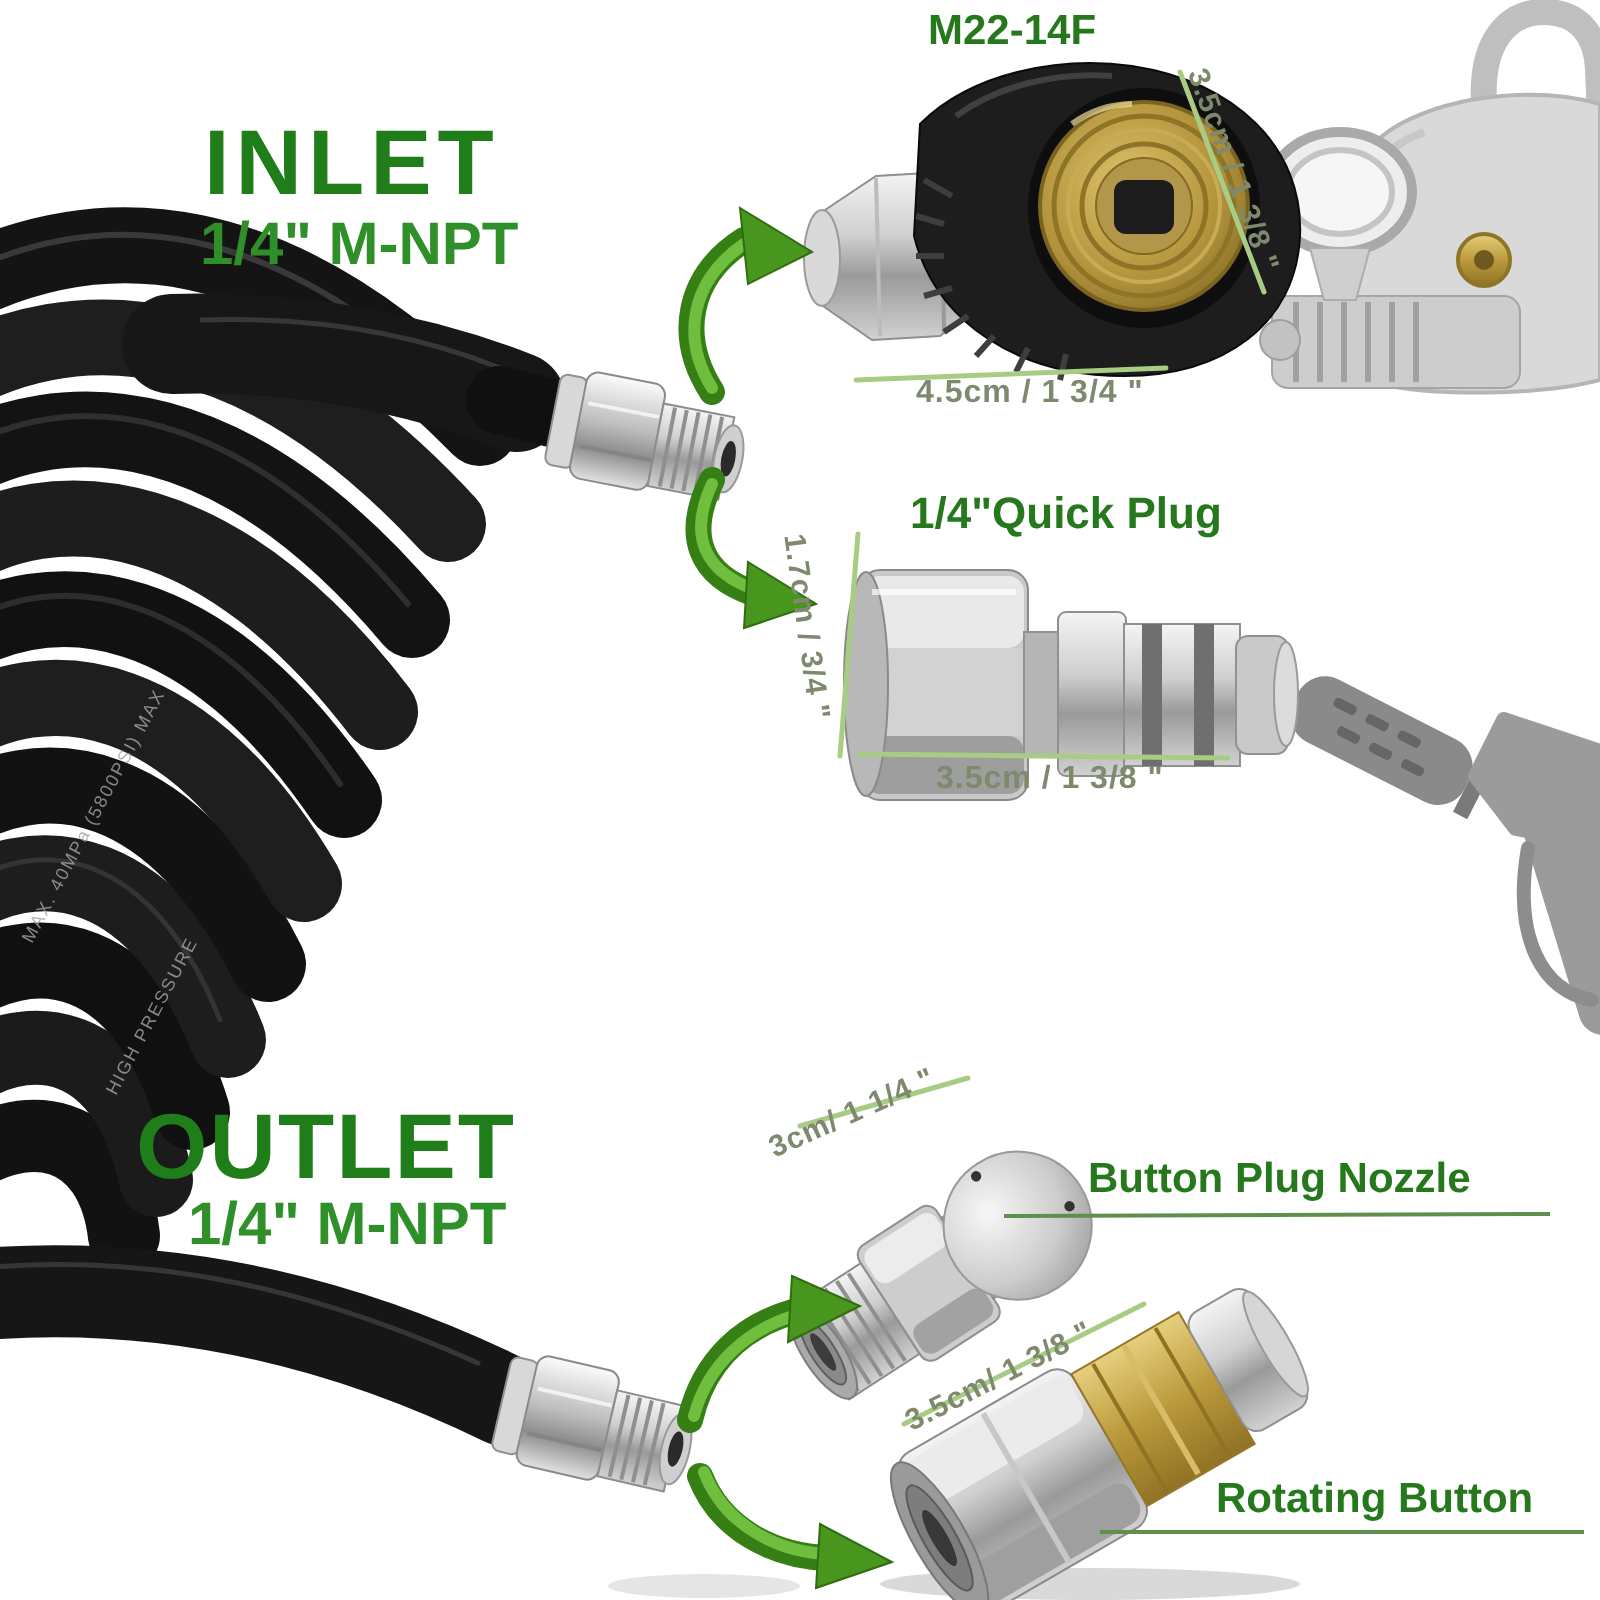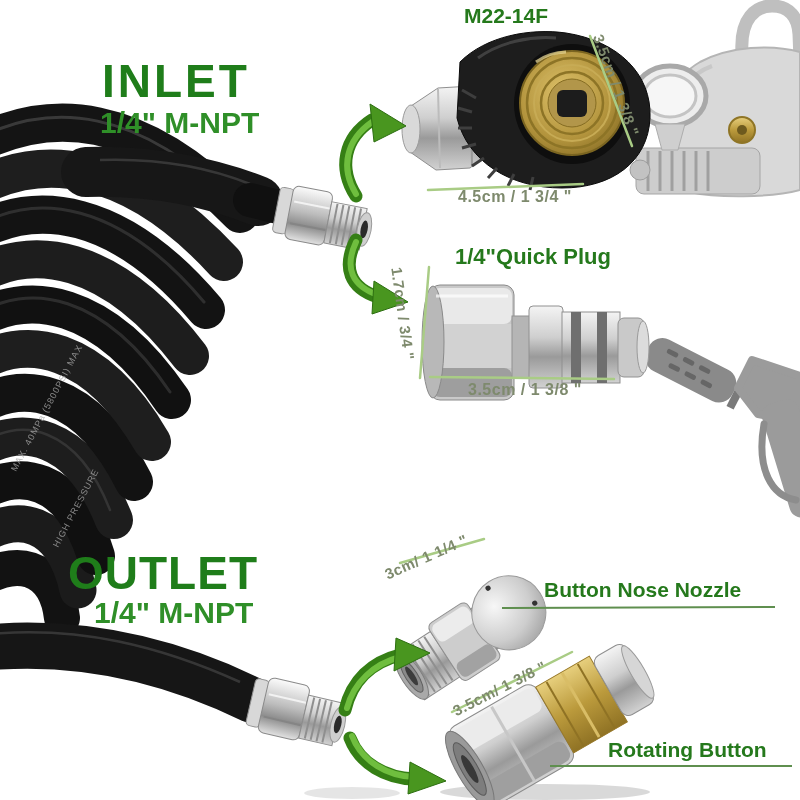--- a/index.html
+++ b/index.html
@@ -281,19 +281,19 @@
 <div class="lbl green-spec" style="left:94px;top:596px;">1/4" M-NPT</div>
 
 <div class="lbl part-label" style="left:464px;top:4px;">M22-14F</div>
 <div class="lbl dim rot" style="left:606px;top:32px;transform:rotate(70deg);">3.5cm / 1 3/8 "</div>
 <div class="lbl dim" style="left:458px;top:188px;font-size:16px;">4.5cm / 1 3/4 "</div>
 
 <div class="lbl part-label" style="left:455px;top:244px;font-size:22px;">1/4"Quick Plug</div>
 <div class="lbl dim rot" style="left:405px;top:266px;transform:rotate(82deg);">1.7cm / 3/4 "</div>
 <div class="lbl dim" style="left:468px;top:381px;font-size:16px;">3.5cm / 1 3/8 "</div>
 
-<div class="lbl part-label" style="left:544px;top:578px;">Button Nose Nozzle</div>
+<div class="lbl part-label" style="left:544px;top:578px;">Button Plug Nozzle</div>
 <div class="lbl dim rot" style="left:382px;top:567px;transform:rotate(-24deg);">3cm/ 1 1/4 "</div>
 
 <div class="lbl part-label" style="left:608px;top:738px;">Rotating Button</div>
 <div class="lbl dim rot" style="left:450px;top:704px;transform:rotate(-27deg);">3.5cm/ 1 3/8 "</div>
 
 </div>
 
 </body></html>

